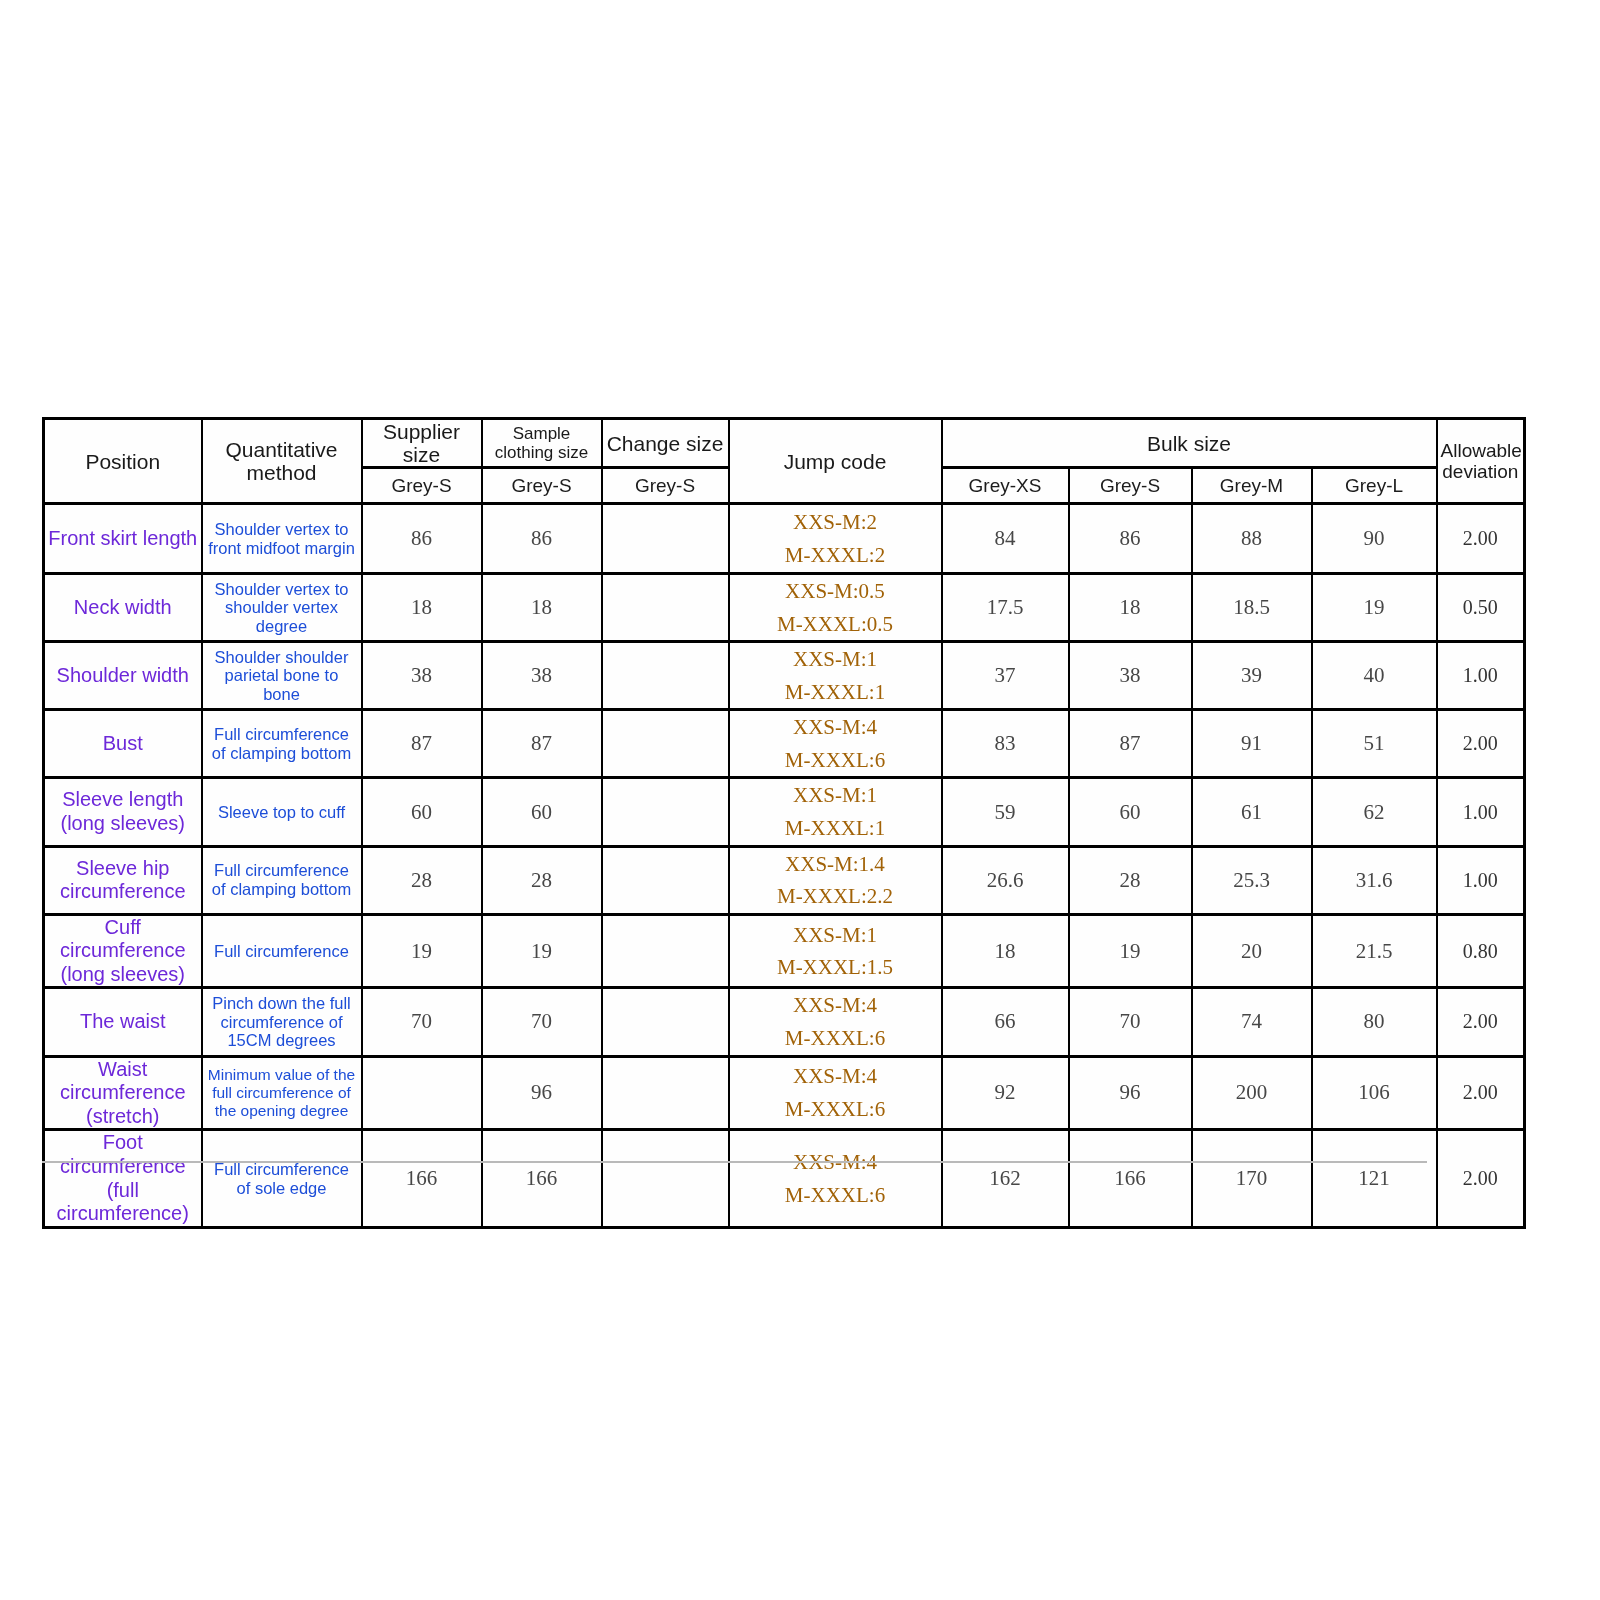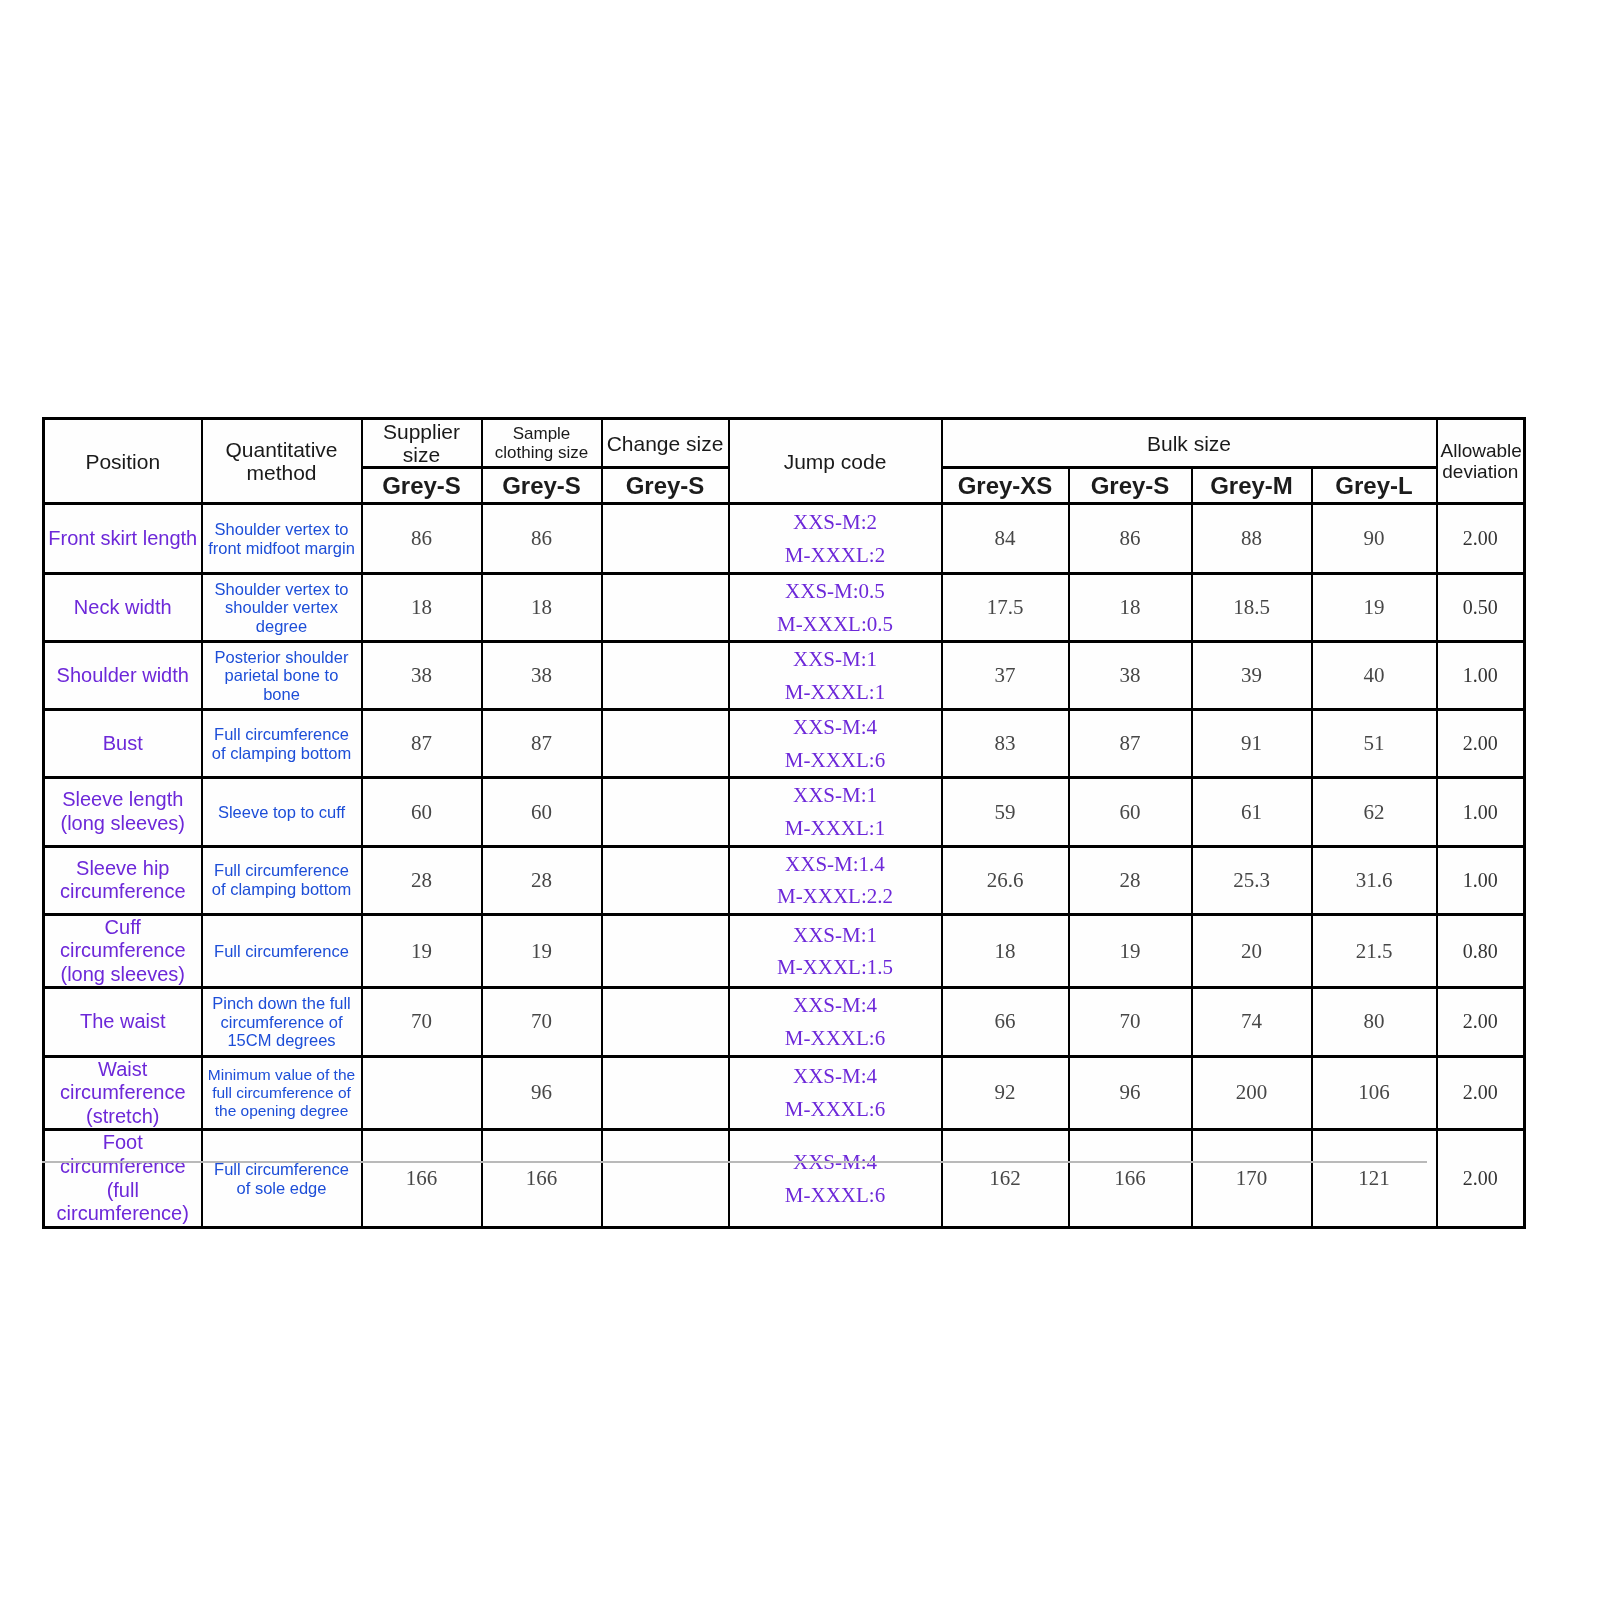--- a/index.html
+++ b/index.html
@@ -42,44 +42,44 @@
     font-weight: normal;
     line-height: 1.1;
   }
   .hdr-small {
     font-size: 17px;
     color: #1a1a1a;
     font-weight: normal;
     line-height: 1.12;
   }
   .hdr-sub {
-    font-size: 24px;
+    font-size: 19px;
     color: #1c1c1c;
-    font-weight: bold;
+    font-weight: normal;
   }
   .pos-cell {
     font-size: 20px;
     color: #6d28d9;
     line-height: 1.18;
   }
   .method-cell {
     font-size: 16.5px;
     color: #1d4ed8;
     line-height: 1.14;
     padding: 0 2px;
   }
   .num-cell {
     font-family: "Liberation Serif", serif;
     font-size: 21px;
     color: #474747;
   }
   .jump-cell {
     font-family: "Liberation Serif", serif;
     font-size: 21px;
-    color: #6d28d9;
+    color: #a16207;
     text-align: left;
     padding-left: 8px;
     line-height: 1.55;
   }
   .dev-cell {
     font-family: Liberation Serif, serif;
     font-size: 20px;
     color: #333;
   }
   .shadow-line {
@@ -159,21 +159,21 @@
       </td>
       <td class="num-cell">17.5</td>
       <td class="num-cell">18</td>
       <td class="num-cell">18.5</td>
       <td class="num-cell">19</td>
       <td class="dev-cell">0.50</td>
     </tr>
 
     <tr style="height:65px">
       <td class="pos-cell">Shoulder width</td>
-      <td class="method-cell">Posterior shoulder parietal bone to bone</td>
+      <td class="method-cell">Shoulder shoulder parietal bone to bone</td>
       <td class="num-cell">38</td>
       <td class="num-cell">38</td>
       <td class="num-cell"></td>
       <td class="jump-cell">
         <div>XXS-M:1</div>
         <div>M-XXXL:1</div>
       </td>
       <td class="num-cell">37</td>
       <td class="num-cell">38</td>
       <td class="num-cell">39</td>

